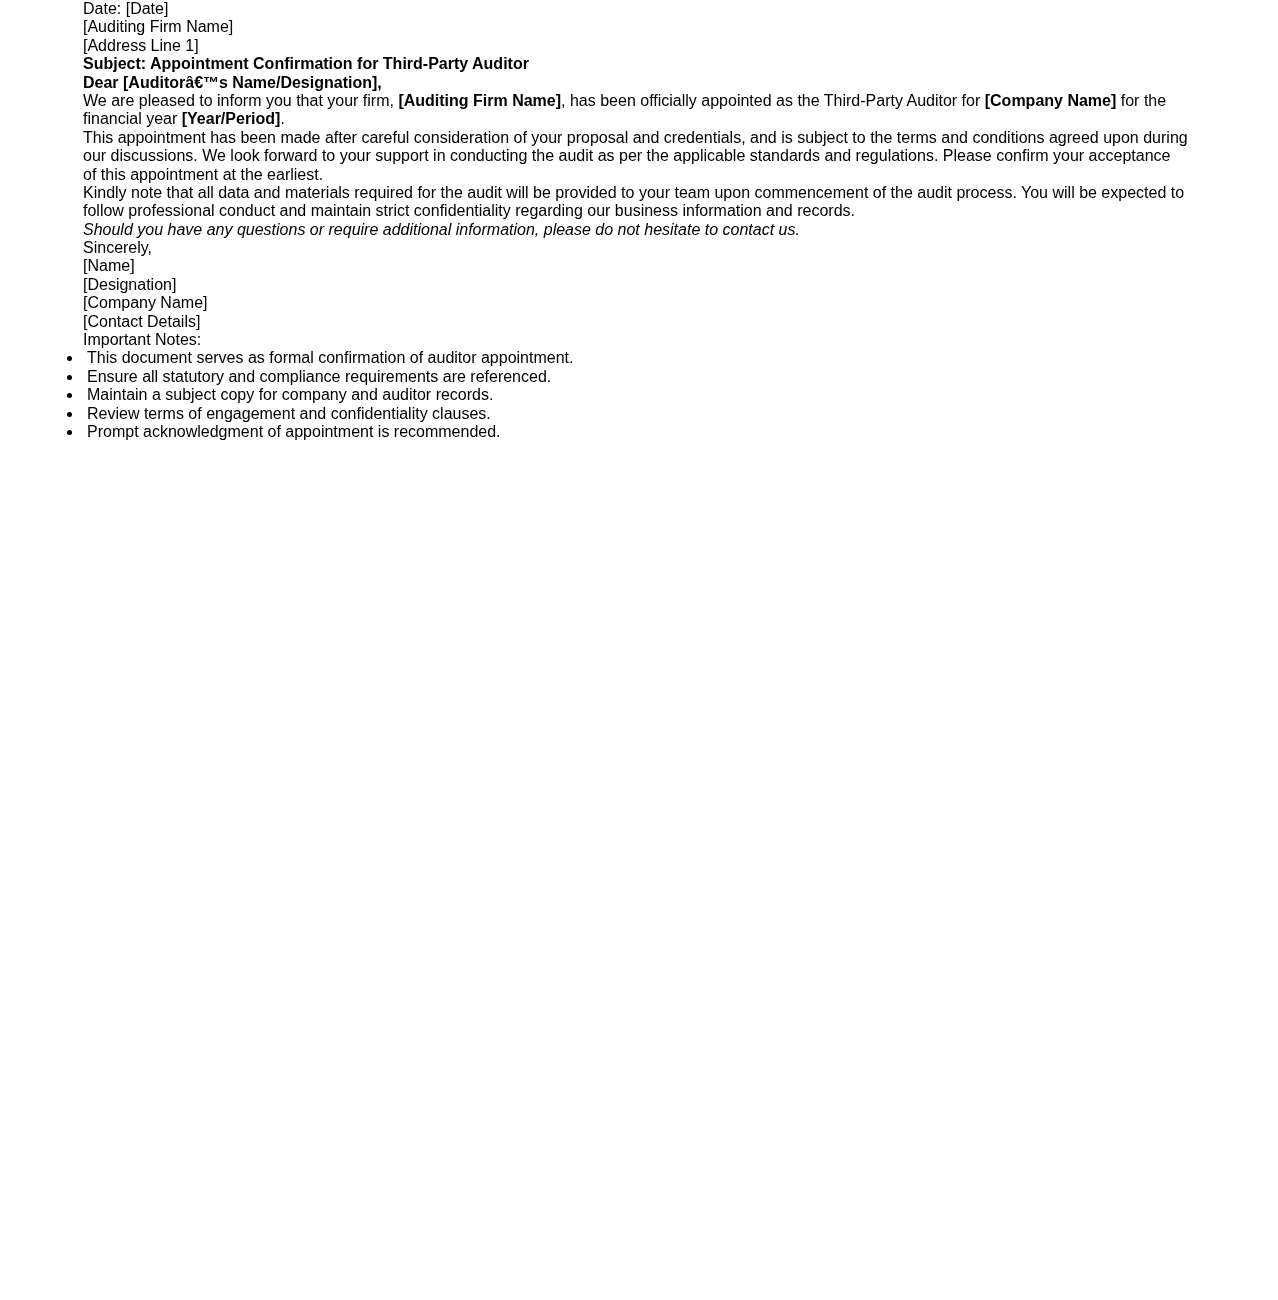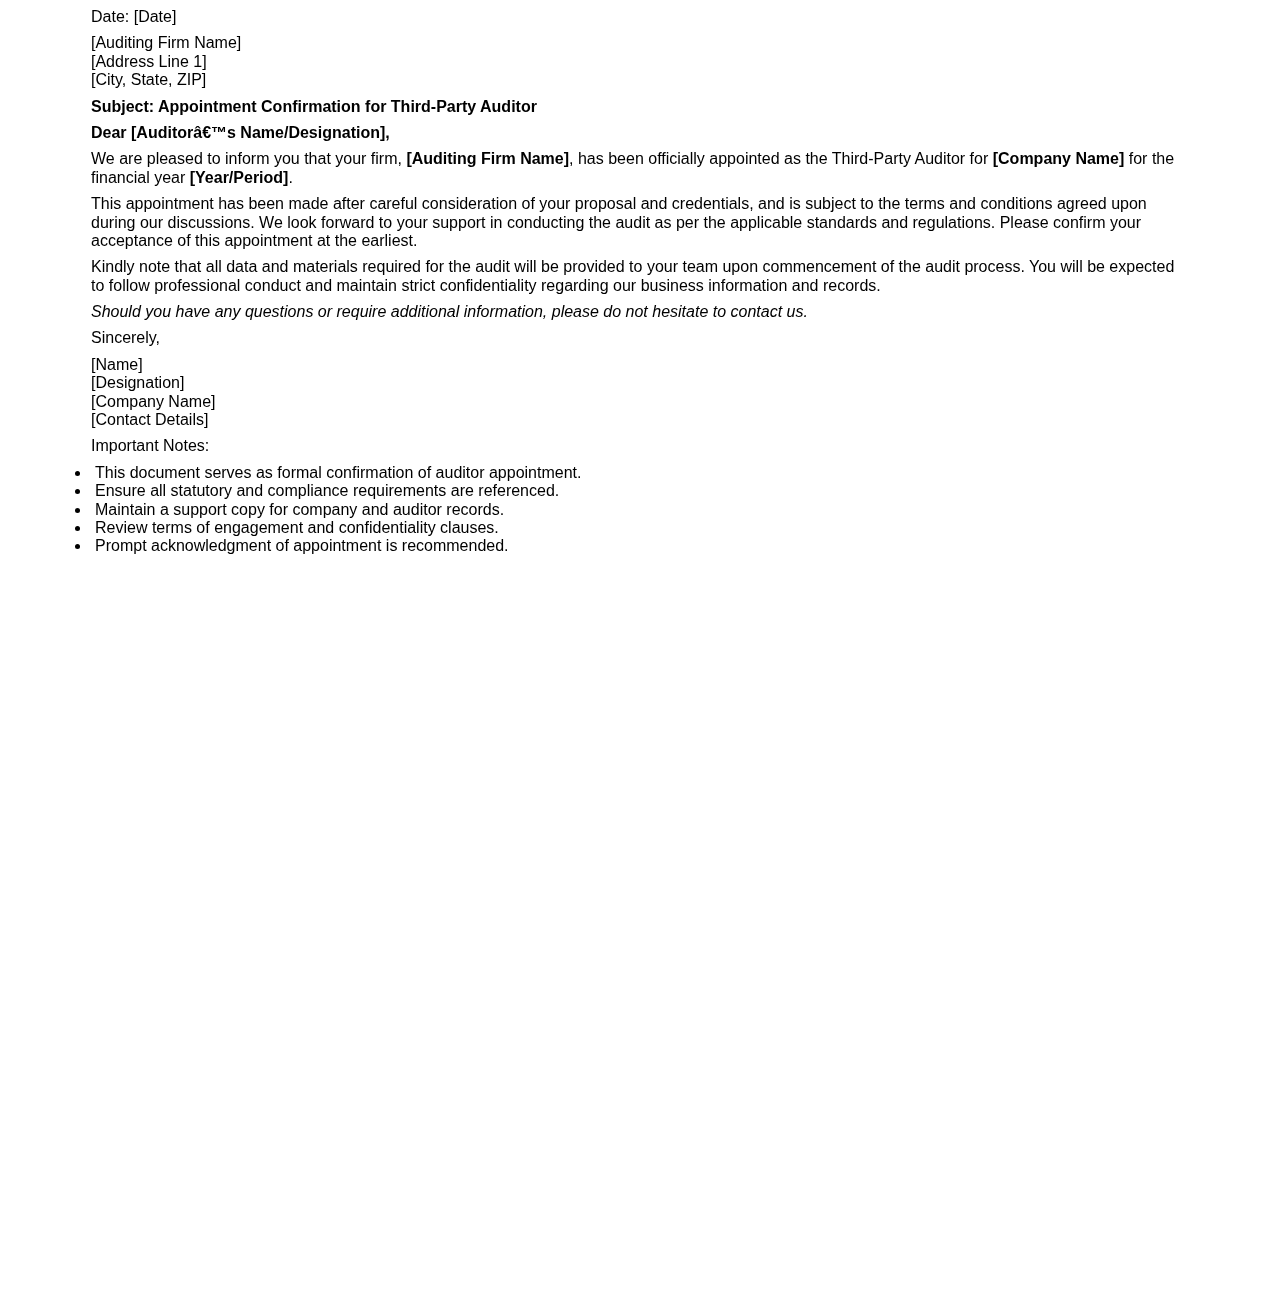--- a/index.html
+++ b/index.html
@@ -12,21 +12,21 @@
     height: 1300px;
     overflow: hidden;
     font-family: "Liberation Sans", "DejaVu Sans", sans-serif;
     color: #000000;
   }
   .sheet {
     margin-left: 83px;
     width: 1105px;
   }
   .sheet p, .sheet h2, .sheet ul {
-    margin: 8px;
+    margin: 0;
     padding: 0;
     font-size: 16px;
     line-height: 1.15;
   }
   .block-line { display: block; }
   .date        { margin-top: 81px; }
   .address     { margin-top: 8px; }
   .subject     { margin-top: 34px; font-size: 20px; font-weight: bold; line-height: 23px; }
   .salutation  { margin-top: 17px; font-weight: bold; }
   .para-1      { margin-top: 26px; }
@@ -43,21 +43,20 @@
 </head>
 <body>
 
 <div class="sheet">
 
   <p class="date">Date: [Date]</p>
 
   <p class="address">
       <span class="block-line">[Auditing Firm Name]</span>
       <span class="block-line">[Address Line 1]</span>
-      <span class="block-line">[City, State, ZIP]</span>
     </p>
 
   <h2 class="subject">Subject: Appointment Confirmation for Third-Party Auditor</h2>
 
   <p class="salutation">Dear [Auditorâ€™s Name/Designation],</p>
 
   <p class="para-1"><span>We are pleased to inform you that your firm, </span><strong>[Auditing Firm Name]</strong><span>, has been officially appointed as the Third-Party Auditor for </span><strong>[Company Name]</strong><span> for the financial year </span><strong>[Year/Period]</strong><span>.</span></p>
 
   <p class="para-2">This appointment has been made after careful consideration of your proposal and credentials, and is subject to the terms and conditions agreed upon during our discussions. We look forward to your support in conducting the audit as per the applicable standards and regulations. Please confirm your acceptance of this appointment at the earliest.</p>
 
@@ -72,18 +71,18 @@
       <span class="block-line">[Designation]</span>
       <span class="block-line">[Company Name]</span>
       <span class="block-line">[Contact Details]</span>
     </p>
 
   <p class="notes-heading">Important Notes:</p>
 
   <ul class="notes-list">
     <li>This document serves as formal confirmation of auditor appointment.</li>
     <li>Ensure all statutory and compliance requirements are referenced.</li>
-    <li>Maintain a support copy for company and auditor records.</li>
+    <li>Maintain a subject copy for company and auditor records.</li>
     <li>Review terms of engagement and confidentiality clauses.</li>
     <li>Prompt acknowledgment of appointment is recommended.</li>
   </ul>
 
 </div>
 
 </body></html>

